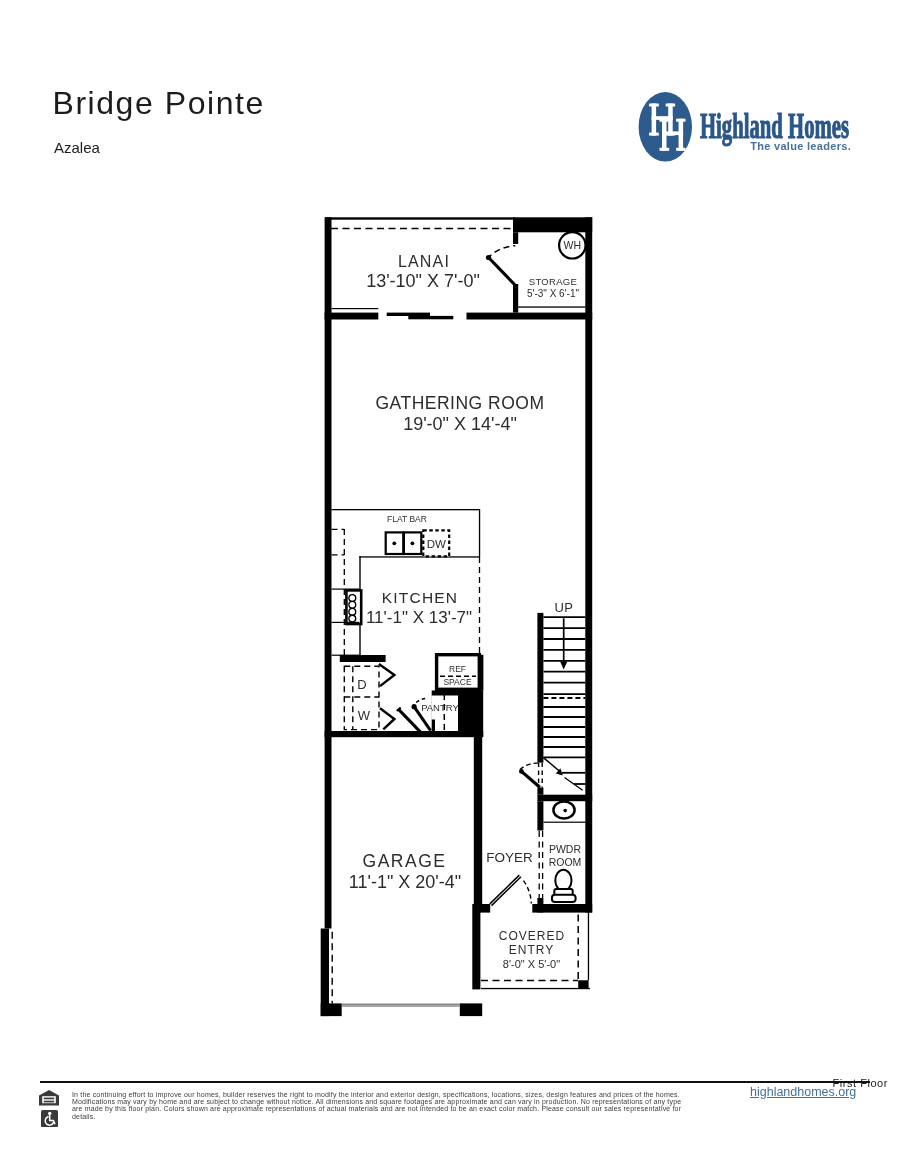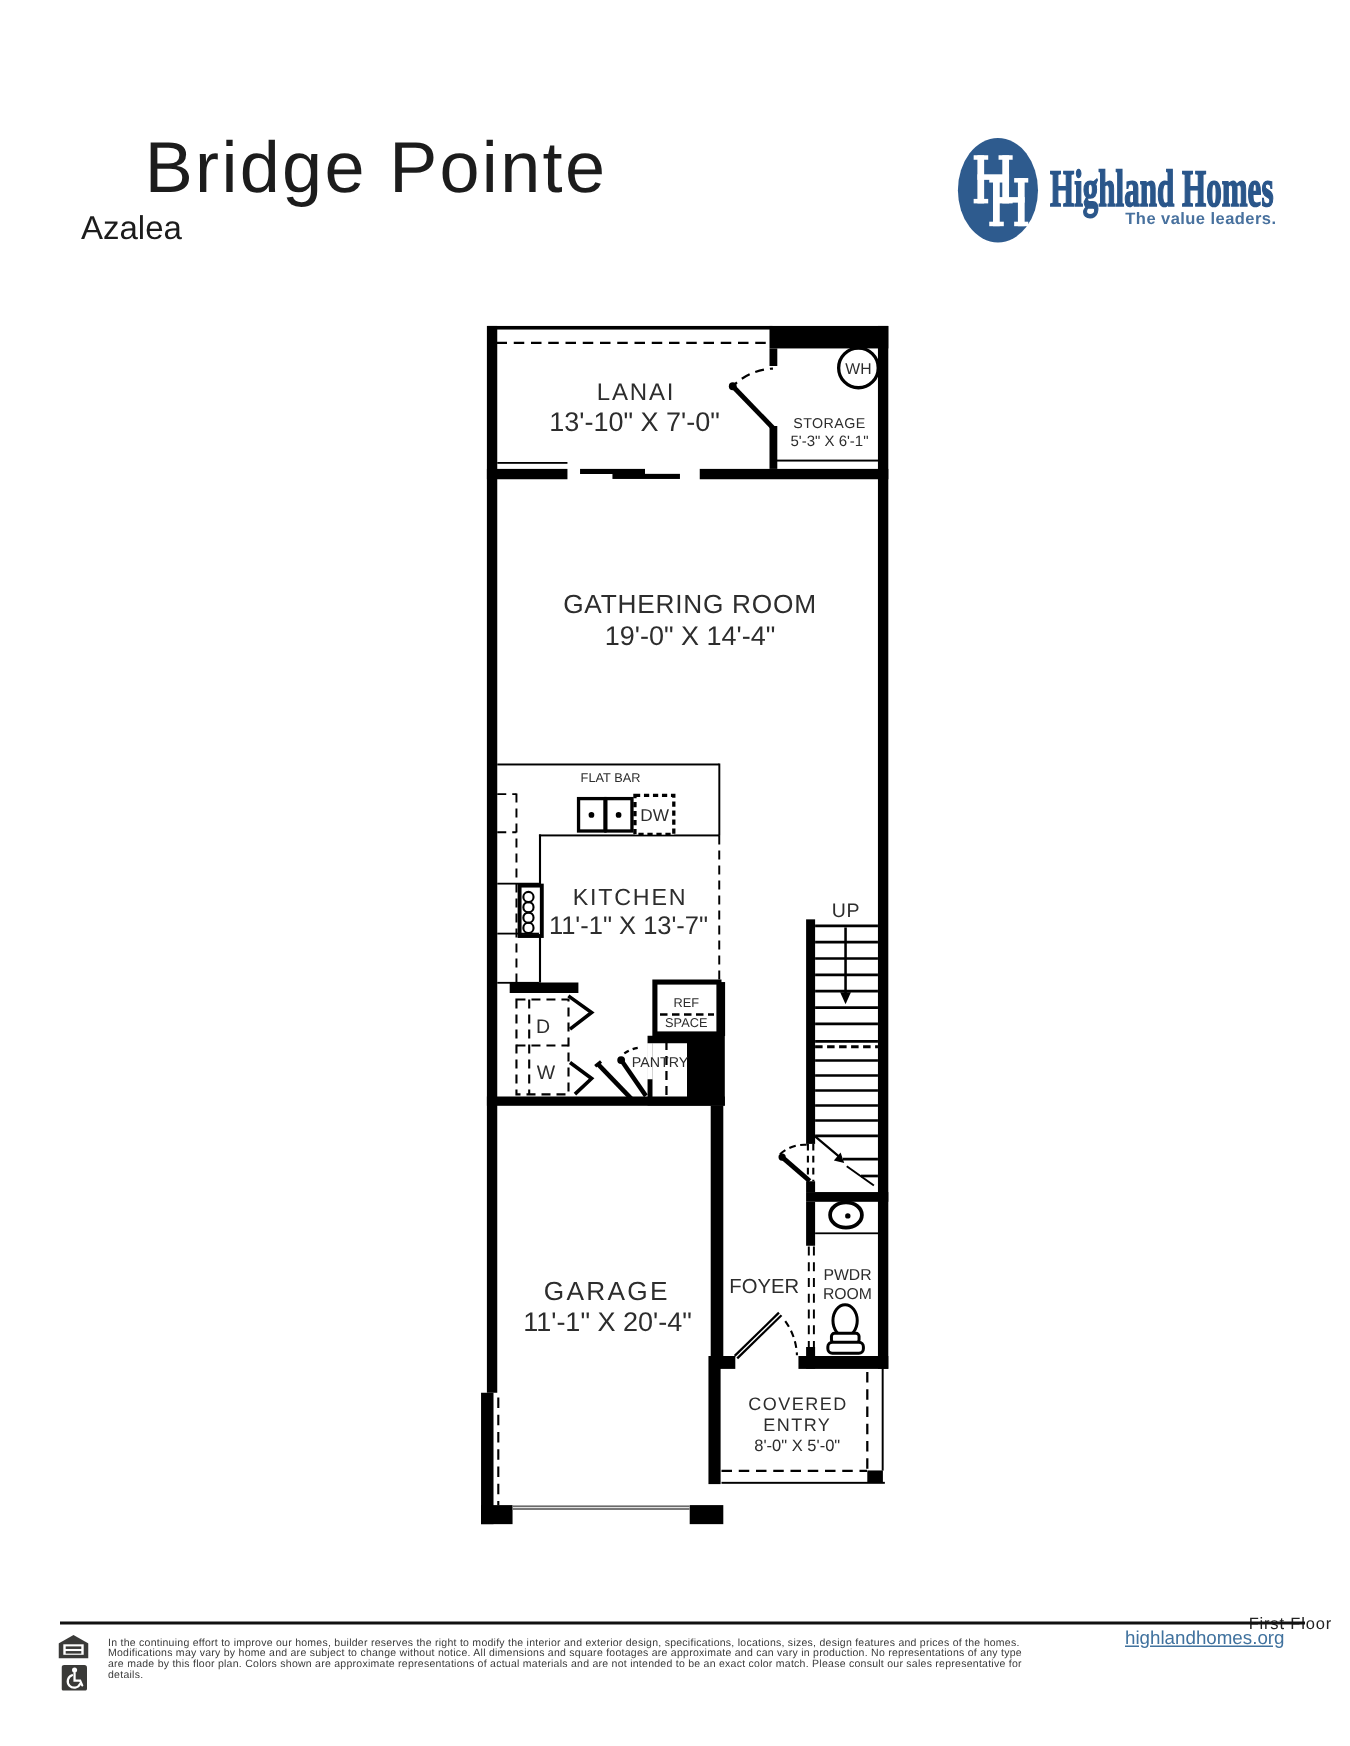--- a/index.html
+++ b/index.html
@@ -2,23 +2,23 @@
 <html><head>
 <meta charset="utf-8">
 <style>
 html,body{margin:0;padding:0;background:#ffffff;}
 body{width:900px;height:1164px;position:relative;font-family:"Liberation Sans",sans-serif;overflow:hidden;}
 .abs{position:absolute;}
 </style>
 </head>
 <body>
 
-<div class="abs" style="left:52.5px;top:84.5px;font-size:48px;letter-spacing:1.55px;color:#1c1c1c;margin-left:44px;">Bridge Pointe</div>
-
-<div class="abs" style="left:54px;top:138.5px;font-size:22px;color:#1c1c1c;">Azalea</div>
+<div class="abs" style="left:52.5px;top:84.5px;font-size:32px;letter-spacing:1.55px;color:#1c1c1c;">Bridge Pointe</div>
+
+<div class="abs" style="left:54px;top:138.5px;font-size:15px;color:#1c1c1c;">Azalea</div>
 
 <svg class="abs" style="left:630px;top:85px;" width="235" height="80" viewBox="0 0 235 80">
 
   <g>
     <ellipse cx="35.3" cy="41.8" rx="26.7" ry="34.8" fill="#2e5b8e"></ellipse>
 
     <g fill="#ffffff">
       <rect x="21.6" y="18.5" width="4.5" height="32.1"></rect>
       <rect x="38.2" y="18.5" width="4.5" height="32.1"></rect>
       <rect x="19.1" y="18.5" width="9.7" height="3"></rect>

